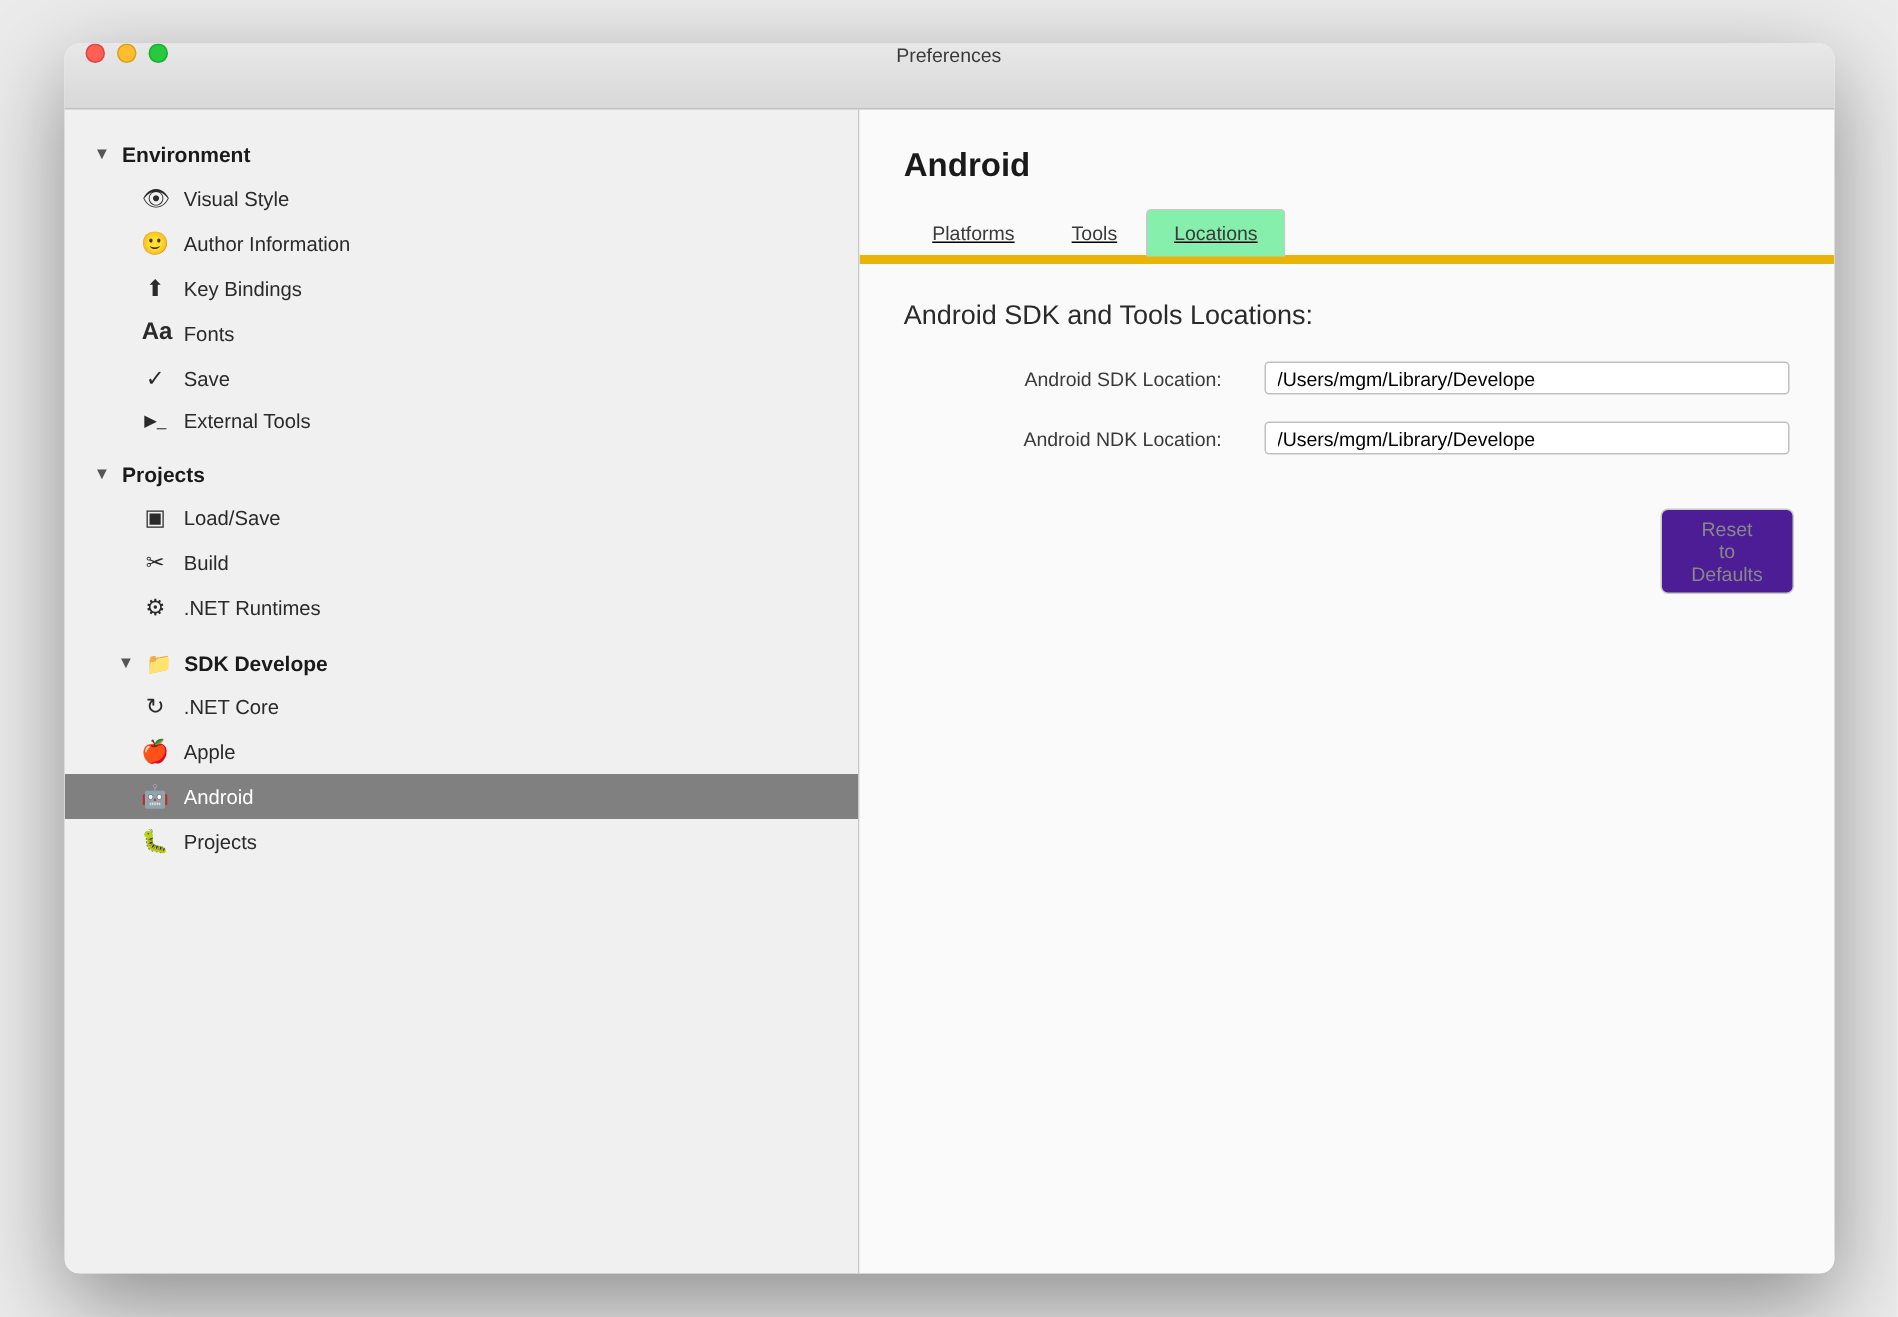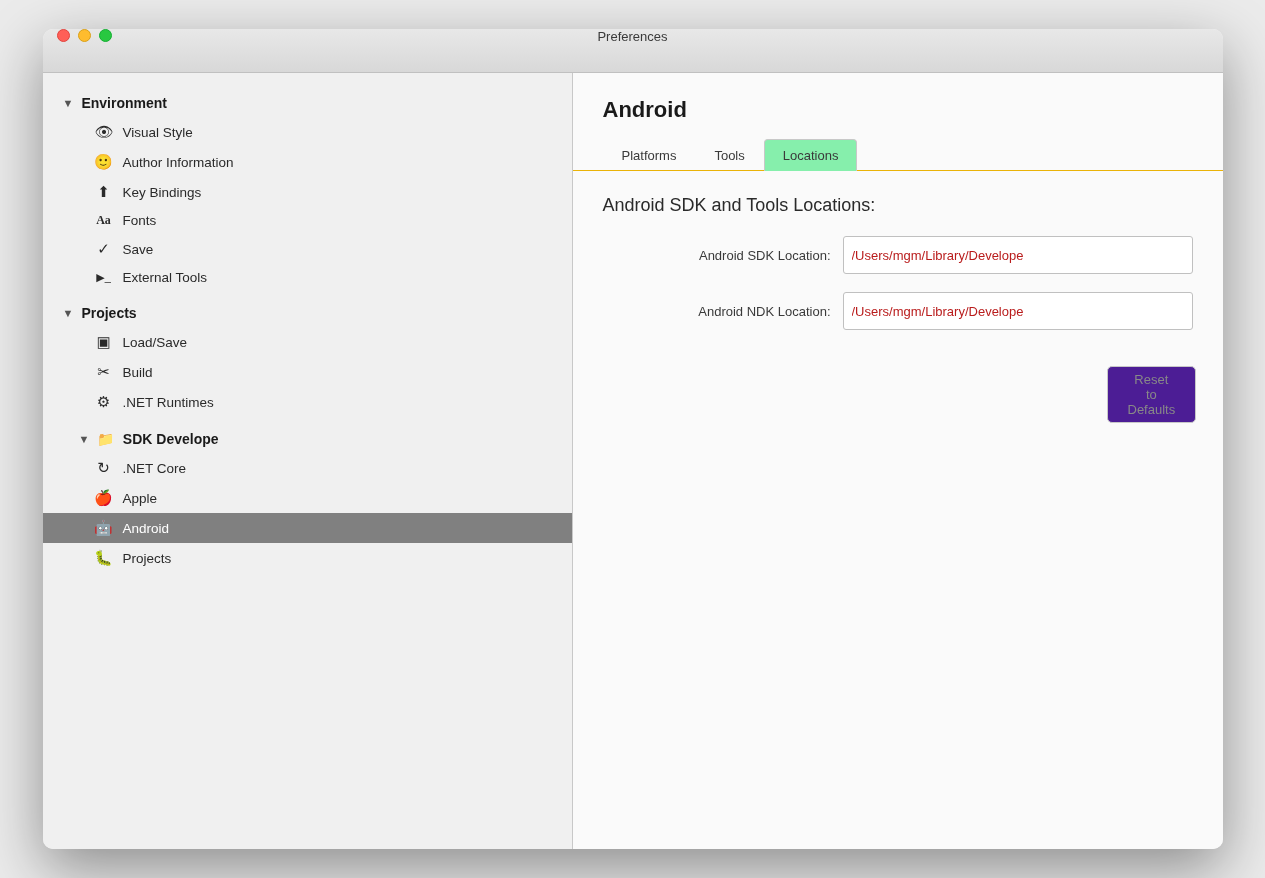--- a/index.html
+++ b/index.html
@@ -124,21 +124,22 @@
     .panel-title {
       font-size: 22px;
       font-weight: 700;
       color: #1a1a1a;
       padding: 24px 30px 16px;
     }
     
     .tabs-bar {
       display: flex;
       padding: 0 30px;
-      border-bottom: 1px solid #eab308;
+      border-bottom: 6px solid #eab308;
+      text-decoration: underline;
     }
     .tab {
       padding: 8px 18px;
       font-size: 13px;
       color: #3a3a3a;
       cursor: pointer;
       border: 1px solid transparent;
       border-bottom: none;
       margin-bottom: -1px;
       border-radius: 4px 4px 0 0;
@@ -164,30 +165,30 @@
       display: flex;
       align-items: center;
       margin-bottom: 18px;
     }
     .field-label {
       font-size: 13px;
       color: #3a3a3a;
       text-align: right;
       width: 240px;
       flex-shrink: 0;
-      padding-right: 12px;
+      padding-right: 28px;
     }
     .field-input {
       flex: 1;
-      height: 38px;
+      height: 22px;
       border: 1px solid #c0c0c0;
       border-radius: 3px;
       padding: 0 8px;
       font-size: 13px;
-      color: #b91c1c;
+      color: #000000;
       background: #fff;
       outline: none;
     }
     .field-input.highlighted {
       border: 2px solid #e07820;
     }
     .field-input-extended {
       
       min-width: 300px;
     }
@@ -232,21 +233,21 @@
       </div>
       <div class="sidebar-item">
         <span class="item-icon">🙂</span>
         <span>Author Information</span>
       </div>
       <div class="sidebar-item">
         <span class="item-icon">⬆</span>
         <span>Key Bindings</span>
       </div>
       <div class="sidebar-item">
-        <span class="item-icon" style="font-size:12px;font-weight:bold;font-family:Liberation Serif, serif;">Aa</span>
+        <span class="item-icon" style="font-size:16px;font-weight:bold;">Aa</span>
         <span>Fonts</span>
       </div>
       <div class="sidebar-item">
         <span class="item-icon">✓</span>
         <span>Save</span>
       </div>
       <div class="sidebar-item">
         <span class="item-icon" style="font-size:11px;">▶_</span>
         <span>External Tools</span>
       </div>

